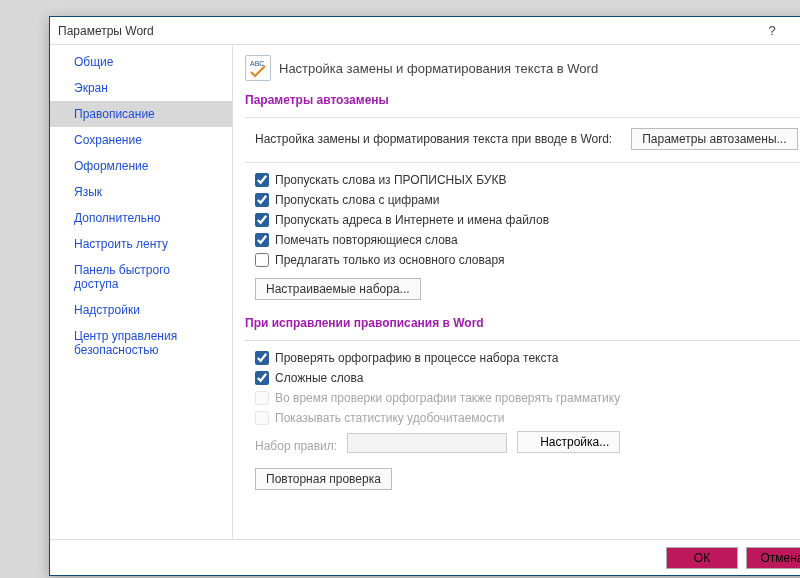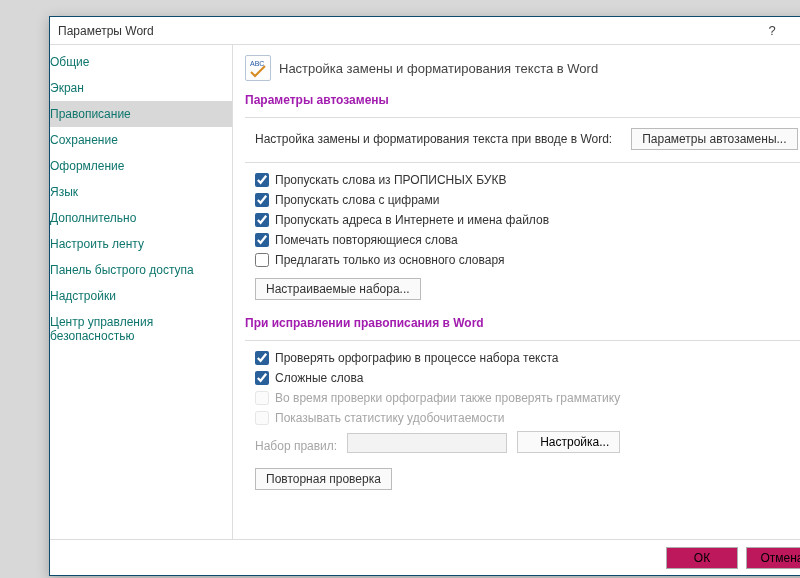--- a/index.html
+++ b/index.html
@@ -3,21 +3,21 @@
 <meta charset="utf-8">
 <style>
   * { box-sizing: border-box; margin: 0; padding: 0; font-family: "Segoe UI", Tahoma, sans-serif; }
   body { background: #d8d8d8; width: 800px; height: 578px; overflow: hidden; position: relative; }
   .dialog { position: absolute; top: 16px; left: 10px; width: 780px; height: 560px; background: #fff; border: 1px solid #0c4a6e; box-shadow: 0 3px 12px rgba(0,0,0,.25); display: flex; flex-direction: column; margin-left: 39px; }
   .titlebar { height: 28px; display: flex; align-items: center; padding: 0 8px; border-bottom: 1px solid #ddd; font-size: 12px; color: #333; }
   .titlebar .title { flex: 1; }
   .titlebar .win-btn { width: 32px; text-align: center; font-size: 13px; color: #444; }
   .body { flex: 1; display: flex; min-height: 0; }
   .sidebar { width: 183px; border-right: 1px solid #ddd; padding-top: 4px; overflow-y: auto; font-size: 12px; }
-  .sidebar .nav-item { padding: 6px 0; color: #0f766e; cursor: default; }
+  .sidebar .nav-item { padding: 6px 24px; color: #1d4ed8; cursor: default; }
   .sidebar .nav-item.selected { background: #d8d8d8; }
   .content-wrap { flex: 1; position: relative; display: flex; flex-direction: column; min-height: 0; }
   .content { flex: 1; overflow-y: auto; padding: 10px 16px 8px 12px; font-size: 12px; color: #333; }
   .heading-row { display: flex; align-items: center; gap: 8px; margin-bottom: 12px; }
   .heading-icon { width: 26px; height: 26px; border: 1px solid #b5c5d6; border-radius: 2px; display: flex; align-items: center; justify-content: center; background: #fdfdfd; }
   .heading-text { color: #444; font-size: 13px; }
   .section-title { font-weight: bold; color: #a21caf; margin: 4px 0 10px; }
   .opt-row { display: flex; align-items: center; gap: 6px; margin: 2px 0 6px 10px; font-size: 12px; color: #333; }
   .opt-row input[type=checkbox] { width: 14px; height: 14px; accent-color: #2a6099; }
   .opt-row.disabled { color: #a6a6a6; }

